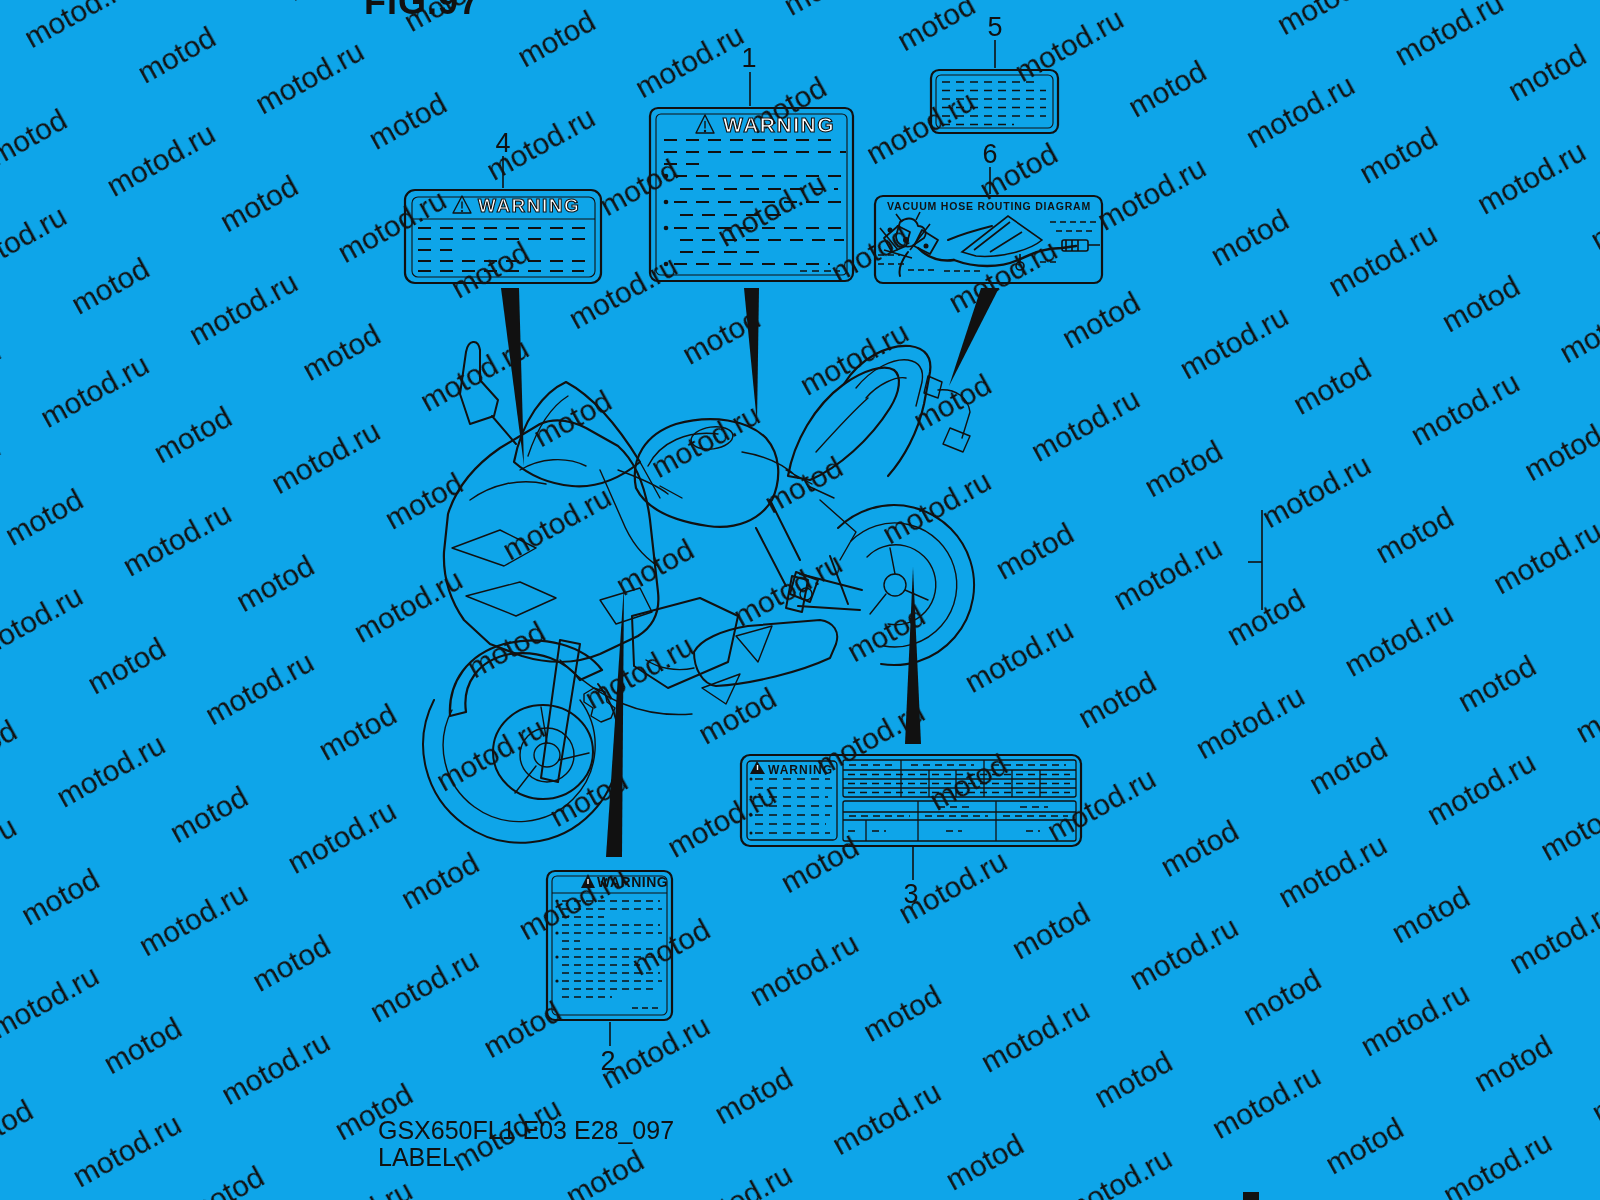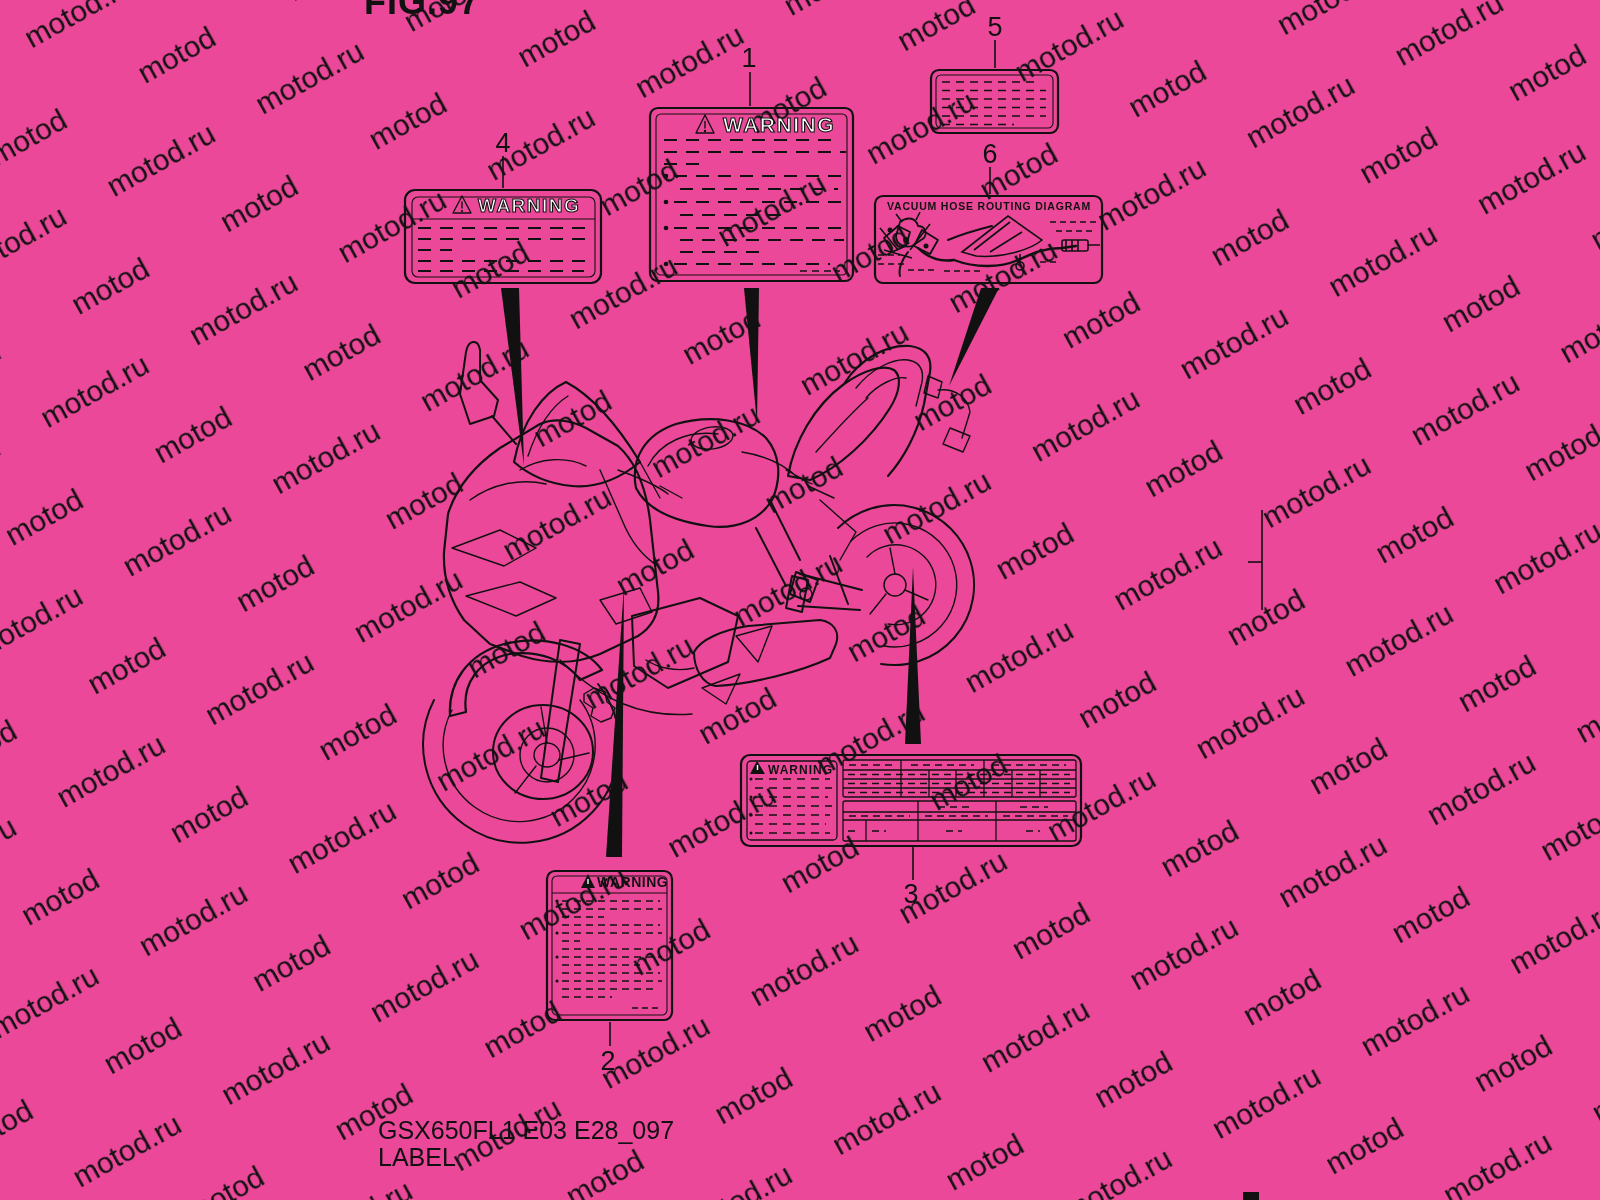--- a/index.html
+++ b/index.html
@@ -1,16 +1,16 @@
 <!DOCTYPE html>
 <html><head>
 <meta charset="utf-8">
 <style>
   html,body{margin:0;padding:0;background:#fff;}
-  .stage{position:relative;width:1600px;height:1200px;background:#ec4899;overflow:hidden;
+  .stage{position:relative;width:1600px;height:1200px;background:#0ea5e9;overflow:hidden;
          font-family:"Liberation Sans",sans-serif;}
   svg{display:block;}
   .ink{stroke:#111;fill:none;stroke-width:2;stroke-linecap:round;stroke-linejoin:round;}
   .ink2{stroke:#111;fill:none;stroke-width:2.2;stroke-linecap:round;stroke-linejoin:round;}
   .thin{stroke:#111;fill:none;stroke-width:1.4;stroke-linecap:round;stroke-linejoin:round;}
   .bord{stroke:#111;fill:none;stroke-width:2.2;}
   .bord1{stroke:#111;fill:none;stroke-width:1.1;}
   .cell{stroke:#111;fill:none;stroke-width:1.3;}
   .d1{stroke:#111;fill:none;stroke-width:2;stroke-dasharray:13 9;}
   .d2{stroke:#111;fill:none;stroke-width:1.7;stroke-dasharray:8 6;}

